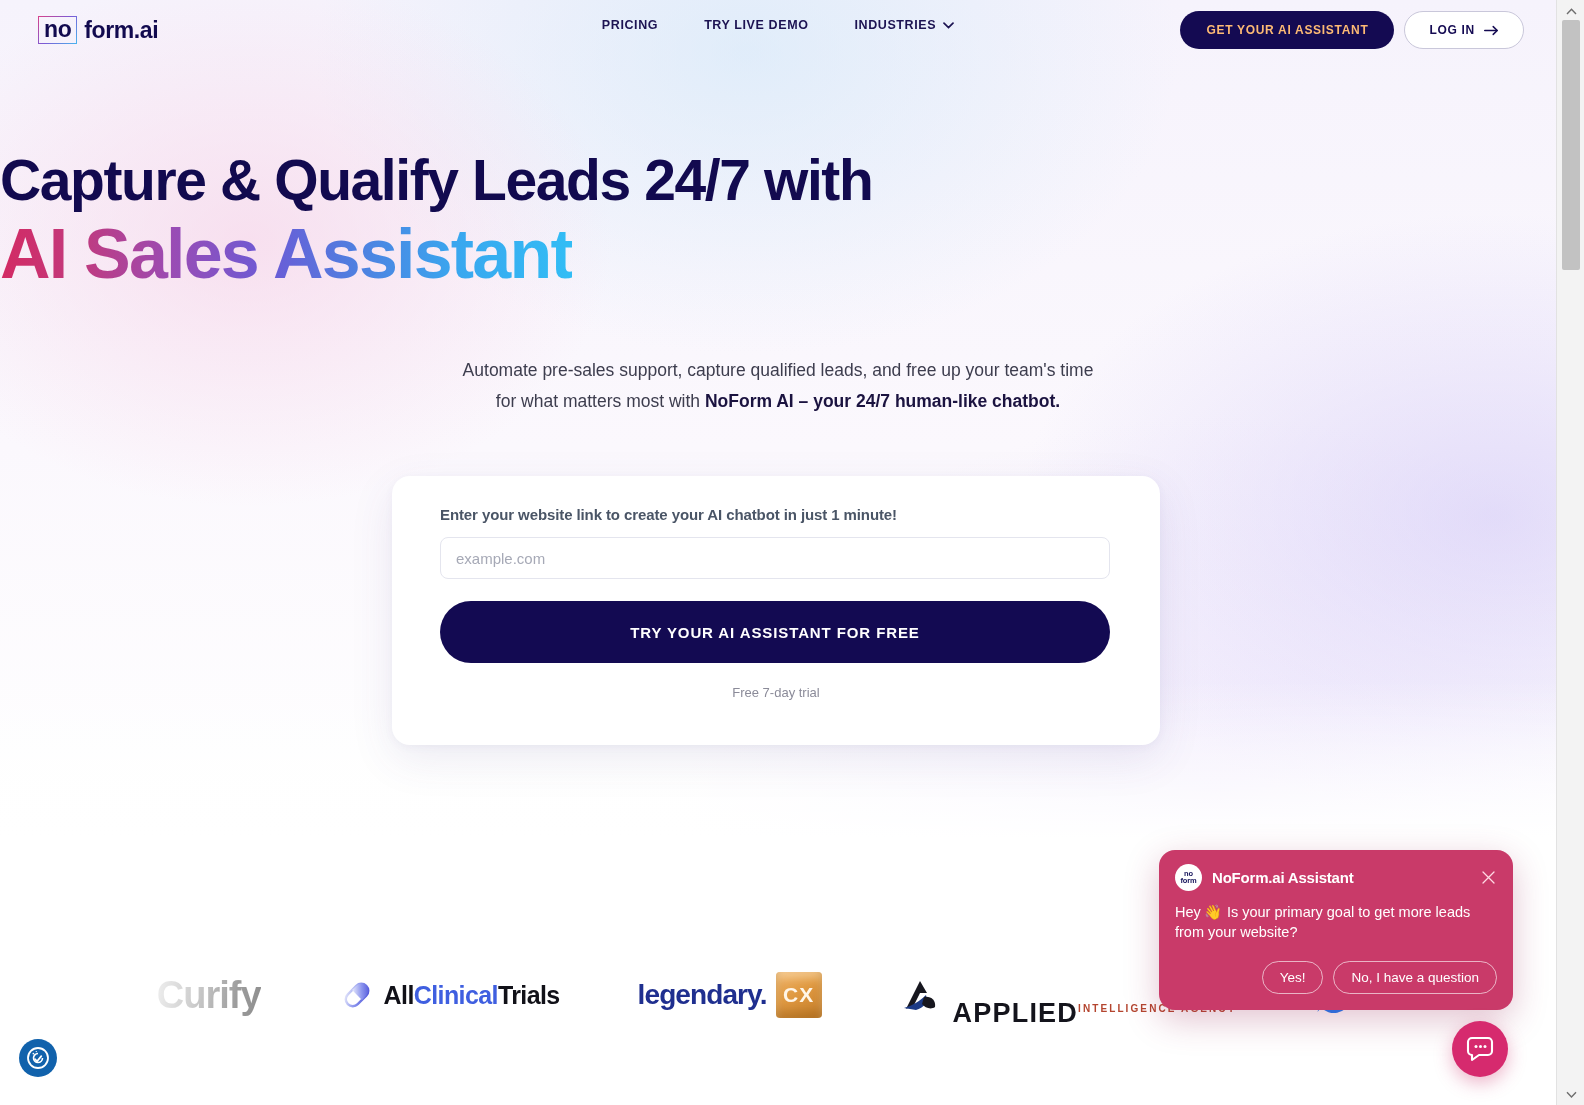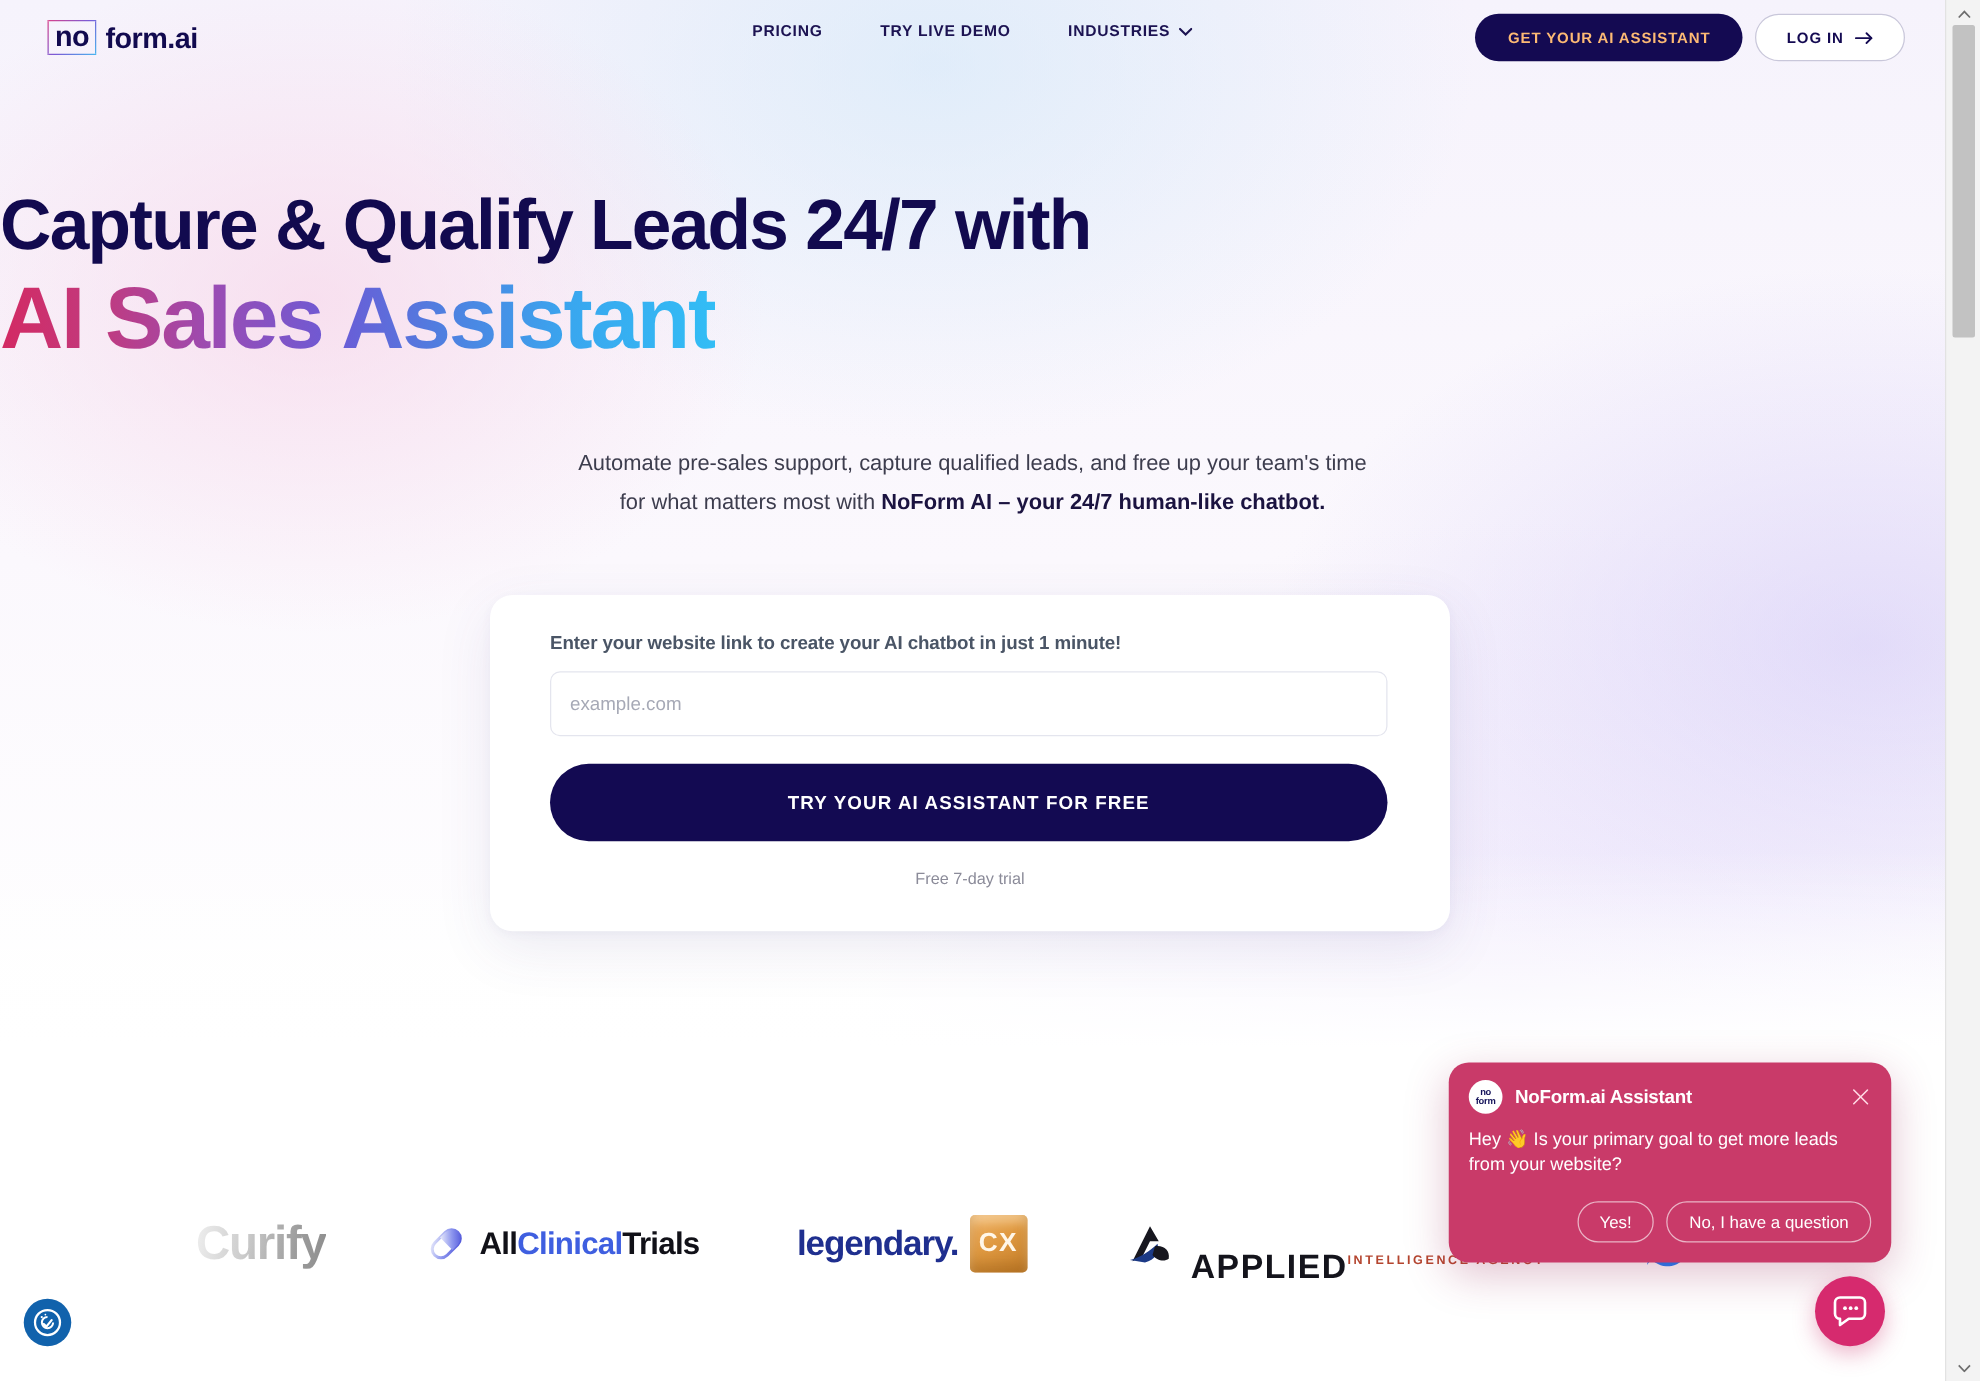--- a/index.html
+++ b/index.html
@@ -151,21 +151,21 @@
     box-shadow: 0 14px 44px rgba(80,70,140,0.10), 0 2px 8px rgba(80,70,140,0.05);
     padding: 30px 48px 0 48px;
     z-index: 10;
   }
   .form-label {
     font-size: 15px; font-weight: 700; color: #4a5566;
     letter-spacing: -0.1px;
   }
   .url-input {
     margin-top: 14px;
-    width: 670px; height: 52px;
+    width: 670px; height: 42px;
     border: 1px solid #e4e5ee; border-radius: 8px;
     padding: 0 15px;
     font-size: 15px; font-family: "Liberation Sans", sans-serif;
     color: #333; background: #fff; outline: none;
   }
   .url-input::placeholder { color: #a6a9b6; }
   .cta-btn {
     margin-top: 22px;
     width: 670px; height: 62px;
     background: #130a52; color: #fff;

